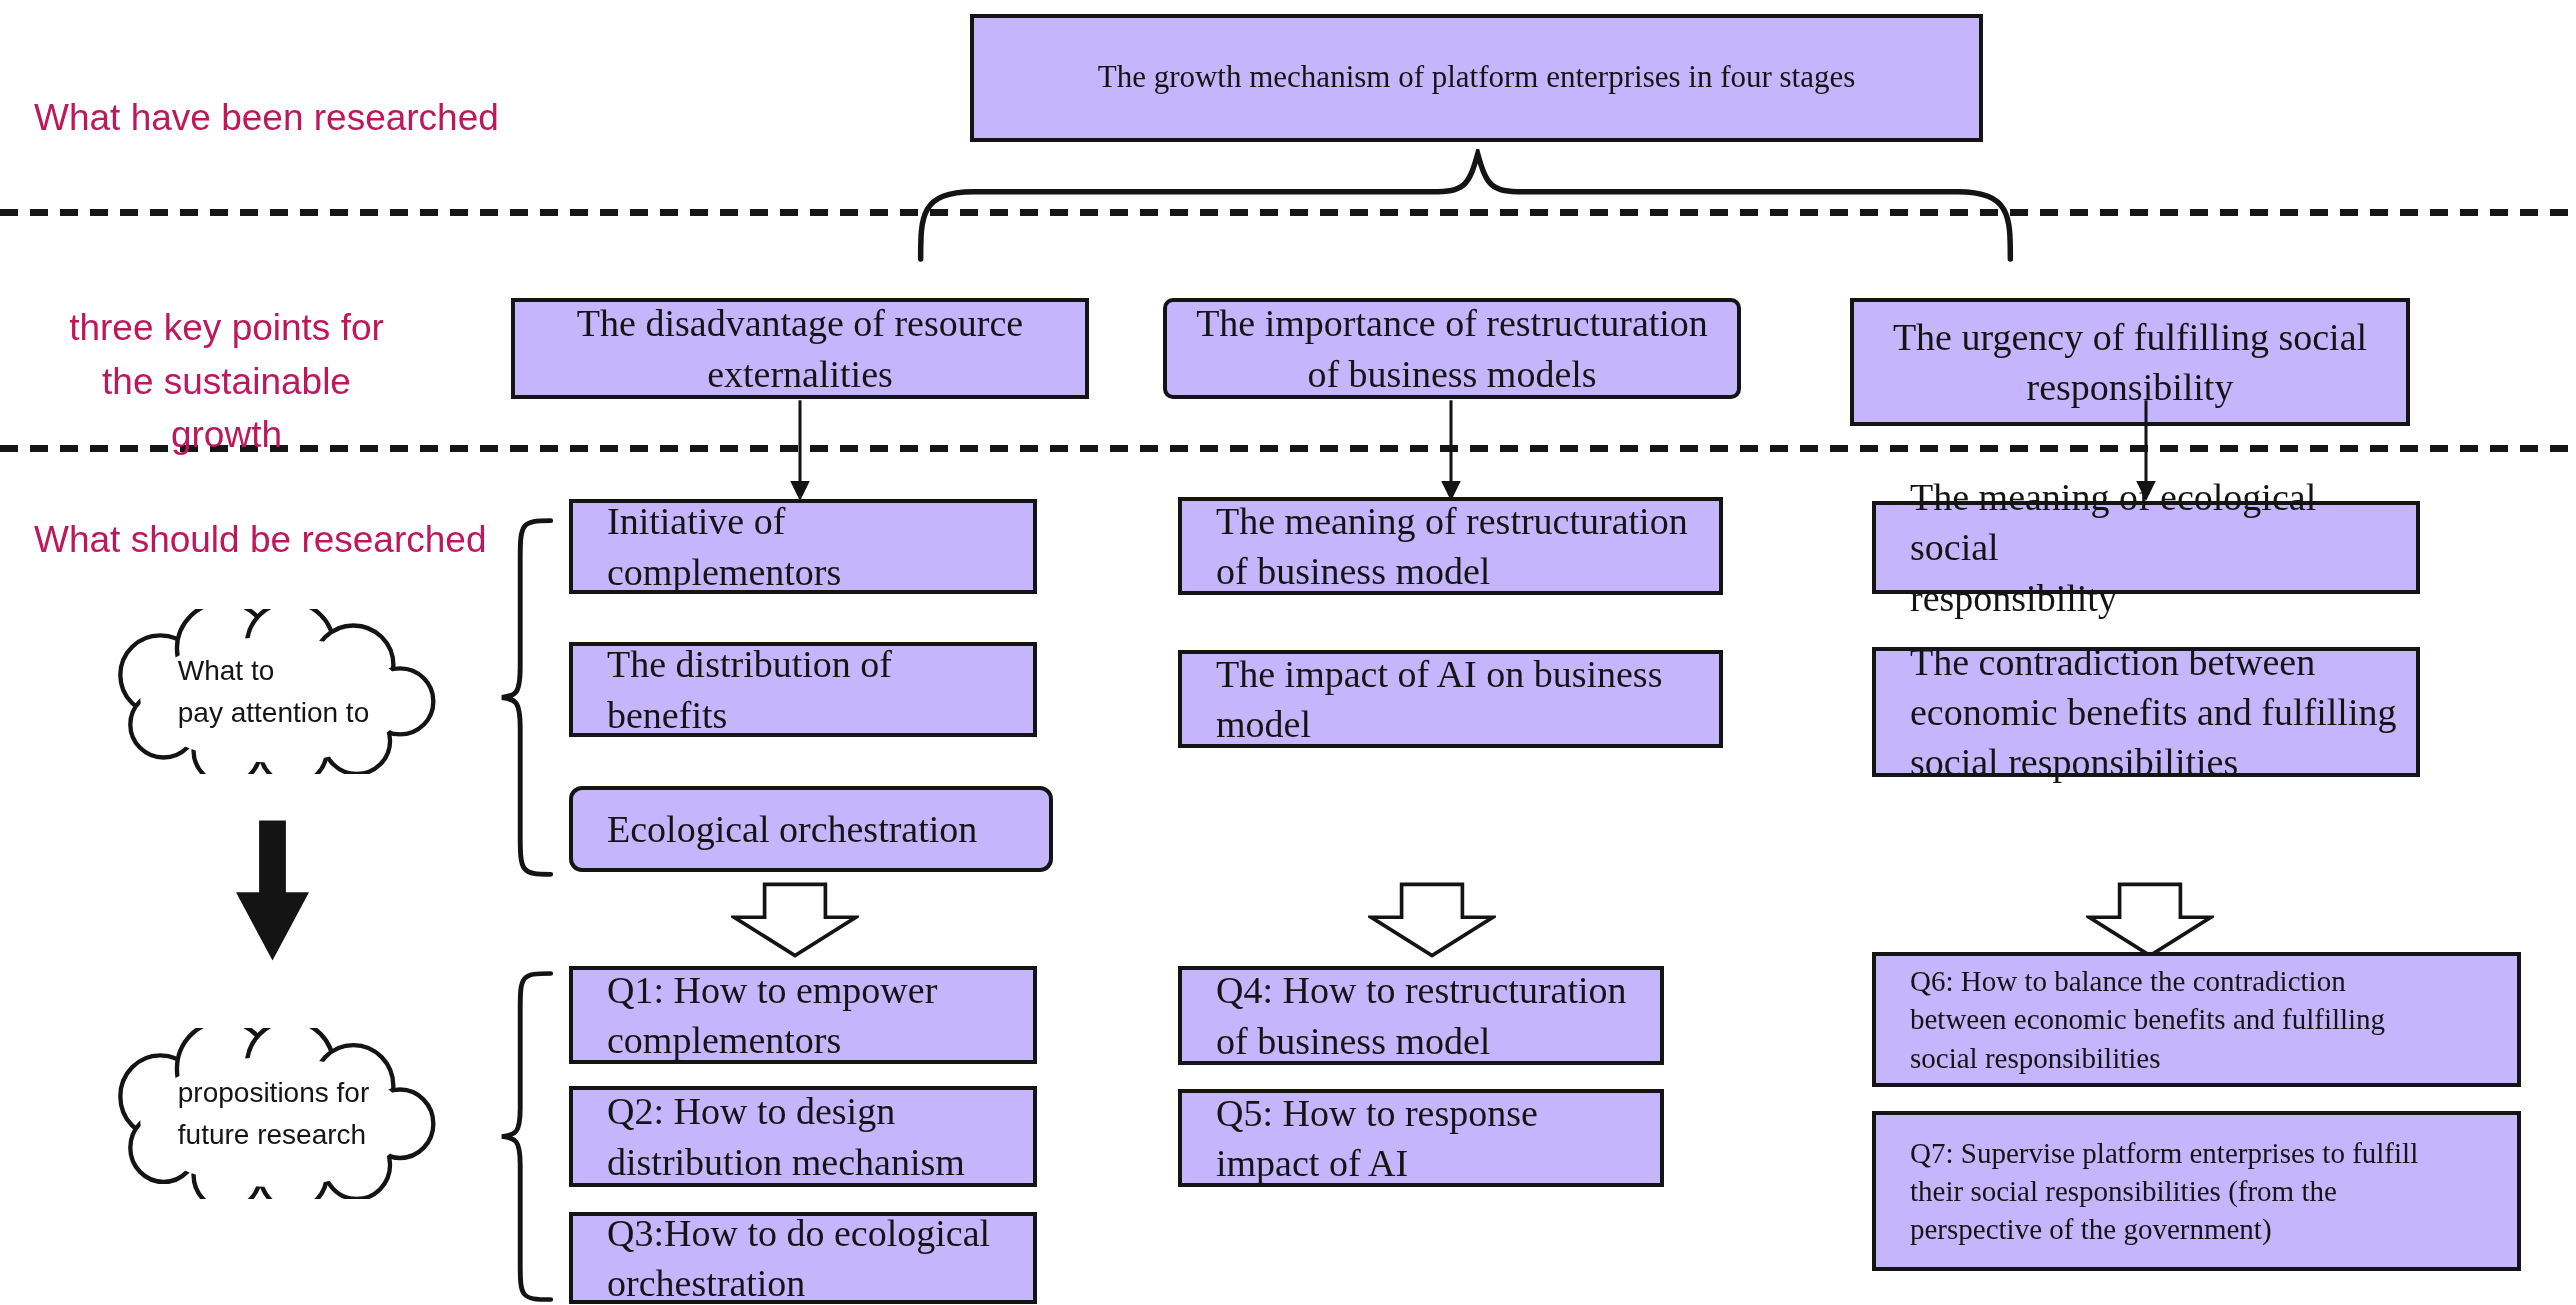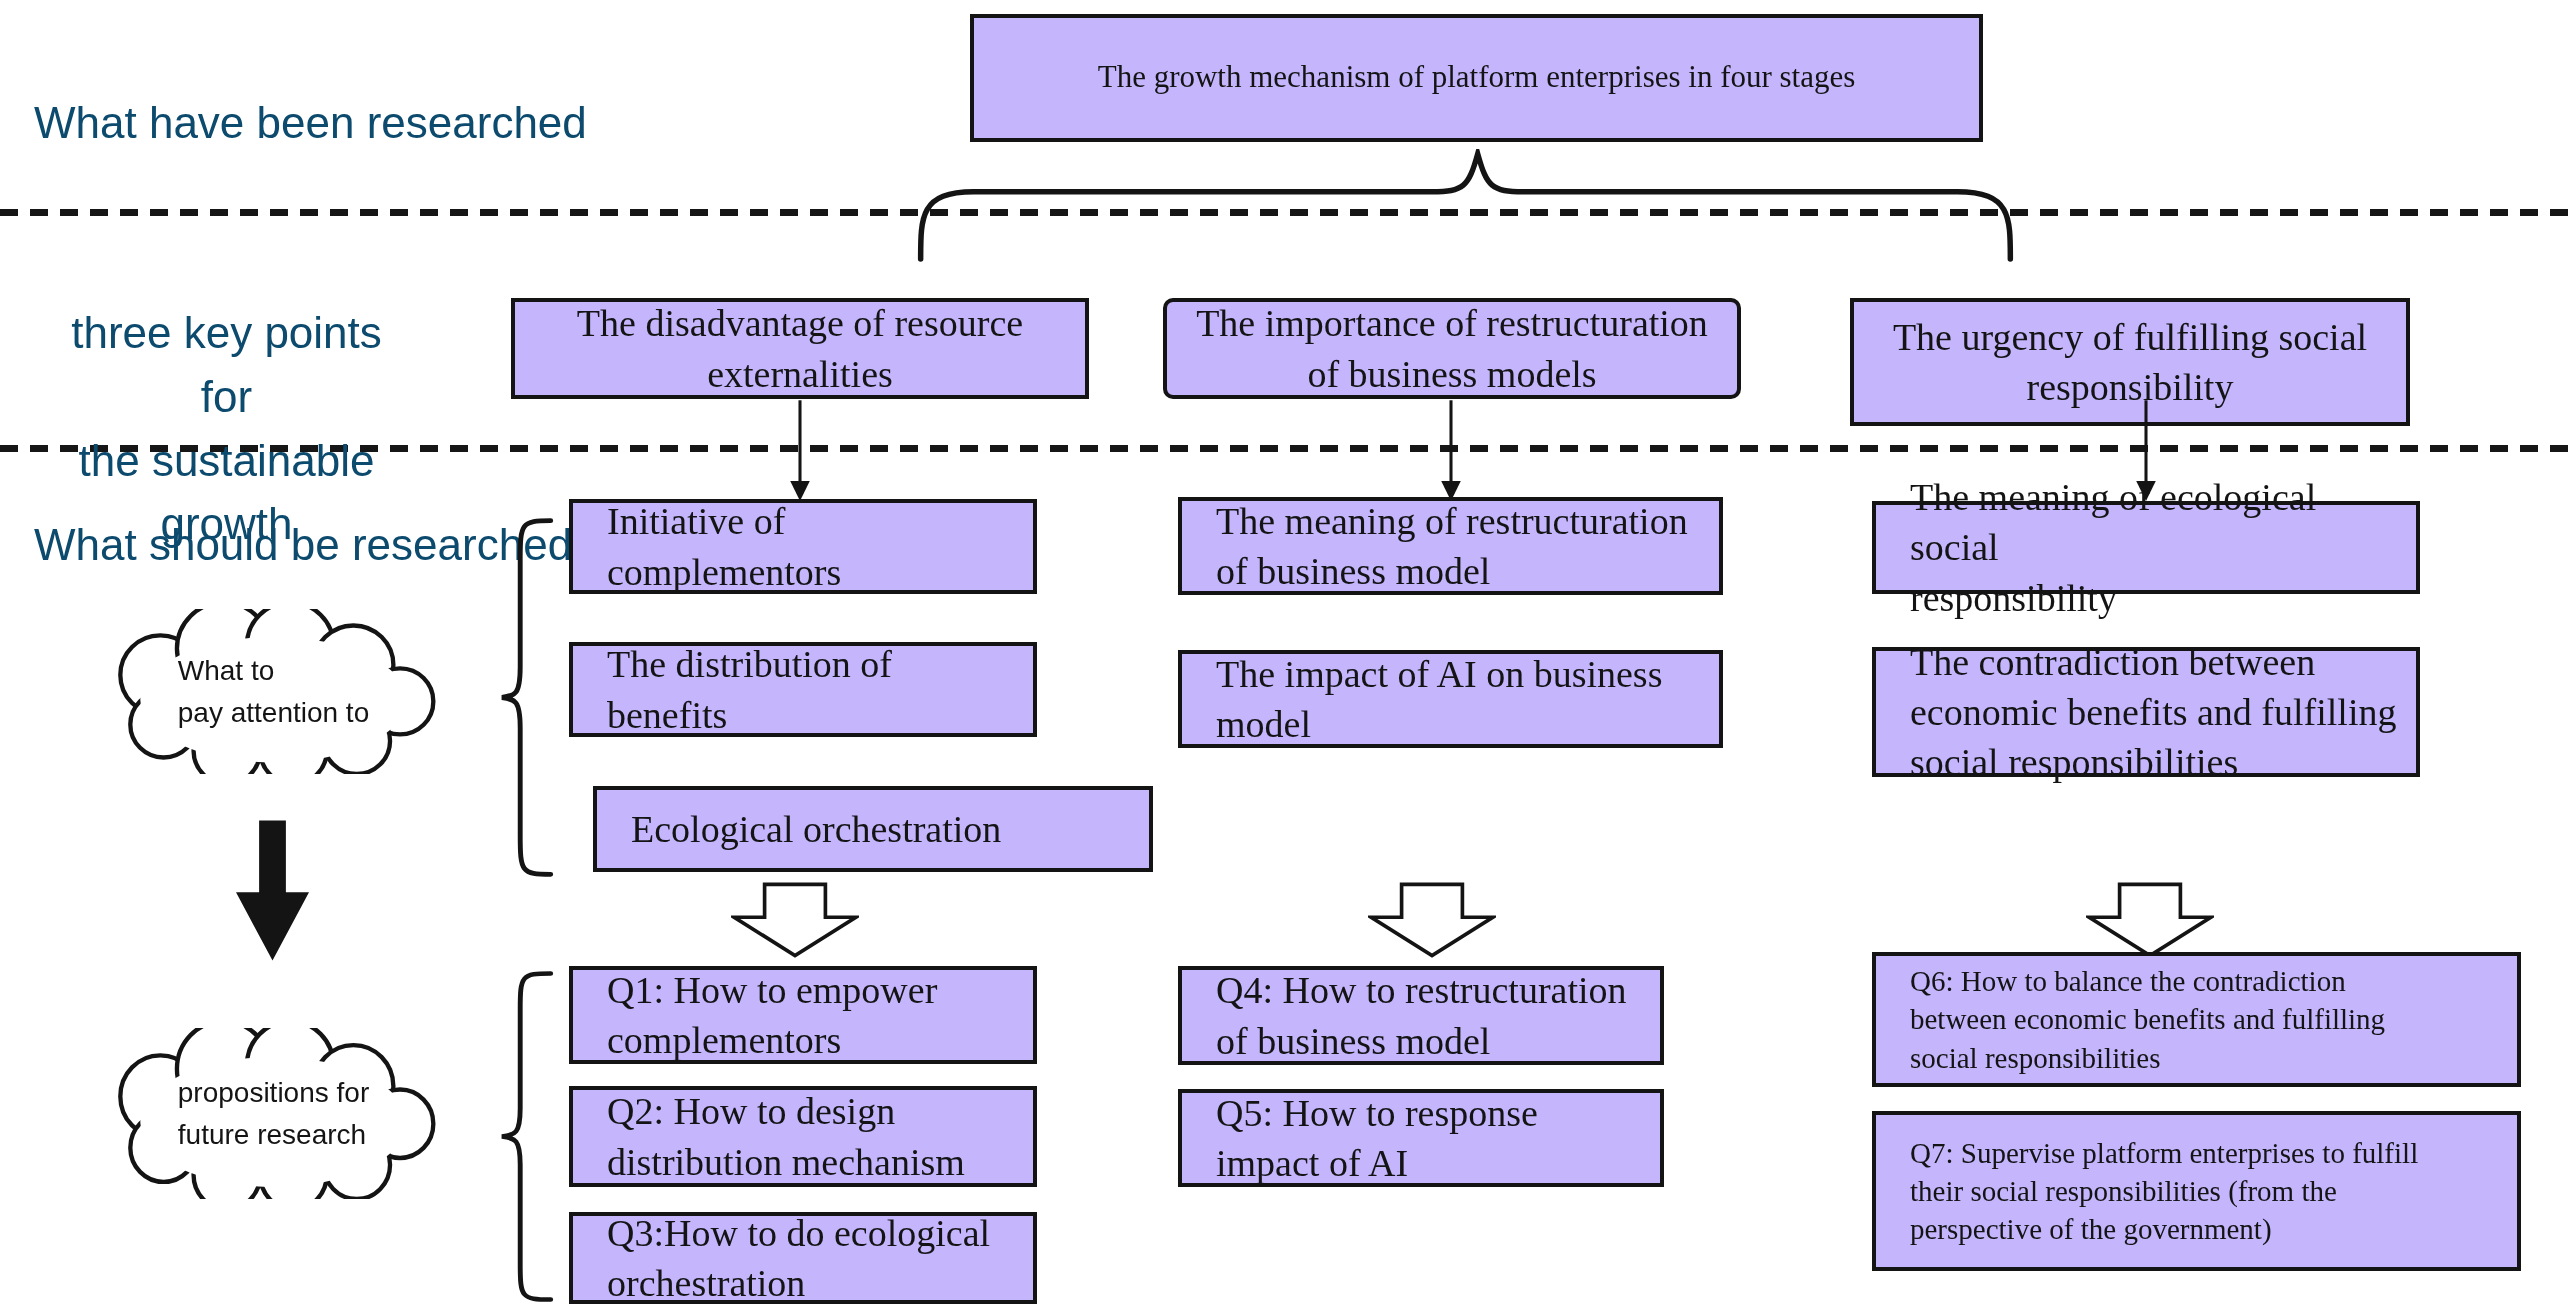--- a/index.html
+++ b/index.html
@@ -4,22 +4,22 @@
 <style>
   html,body{margin:0;padding:0;background:#ffffff;}
   body{width:2576px;height:1306px;position:relative;overflow:hidden;
        font-family:"Liberation Serif", serif;color:#141414;}
   .abs{position:absolute;box-sizing:border-box;}
   .box{border:4.3px solid #141414;background:#c4b5fd;display:flex;align-items:center;}
   .box.center{justify-content:center;text-align:center;}
   .box.left{justify-content:flex-start;text-align:left;padding-left:34px;padding-right:12.2px;}
   .serif-text{font-size:38px;line-height:1.32;white-space:pre-line;}
   .top-text{font-size:31px;}
-  .sans{font-family:"Liberation Sans", sans-serif;font-size:44px;line-height:1.45;
-        white-space:pre-line;color:#0c4a6e;}
+  .sans{font-family:"Liberation Sans", sans-serif;font-size:37px;line-height:1.45;
+        white-space:pre-line;color:#be185d;}
   .dashline{position:absolute;left:0;width:2576px;height:6.7px;
             background:repeating-linear-gradient(90deg,#161616 0 18.4px,transparent 18.4px 30px);}
   .cloud-text{position:absolute;inset:0;display:flex;align-items:center;justify-content:center;
               text-align:left;font-family:"Liberation Sans", sans-serif;font-size:28px;
               line-height:1.5;white-space:pre-line;}
   svg{display:block;}
 </style>
 </head>
 <body>
 
@@ -132,21 +132,21 @@
              C 30 298 38 300 38 345 L 38 520 C 38 580 40 584 88 584" fill="none" stroke="#141414" stroke-width="8" stroke-linecap="round"></path>
   </svg>
 </div>
 
 <div class="abs box left" style="left:569px;top:499px;width:468px;height:95px;">
   <span class="serif-text">Initiative of complementors</span>
 </div>
 <div class="abs box left" style="left:569px;top:642px;width:468px;height:95px;">
   <span class="serif-text">The distribution of benefits</span>
 </div>
-<div class="abs box left" style="left:593px;top:786px;width:560px;height:86px;">
+<div class="abs box left" style="left:569px;top:786px;width:484px;height:86px;border-radius:13px;">
   <span class="serif-text">Ecological orchestration</span>
 </div>
 
 <div class="abs box left" style="left:1178px;top:497px;width:545px;height:98px;">
   <span class="serif-text">The meaning of restructuration
 of business model</span>
 </div>
 <div class="abs box left" style="left:1178px;top:650px;width:545px;height:98px;">
   <span class="serif-text">The impact of AI on business
 model</span>

